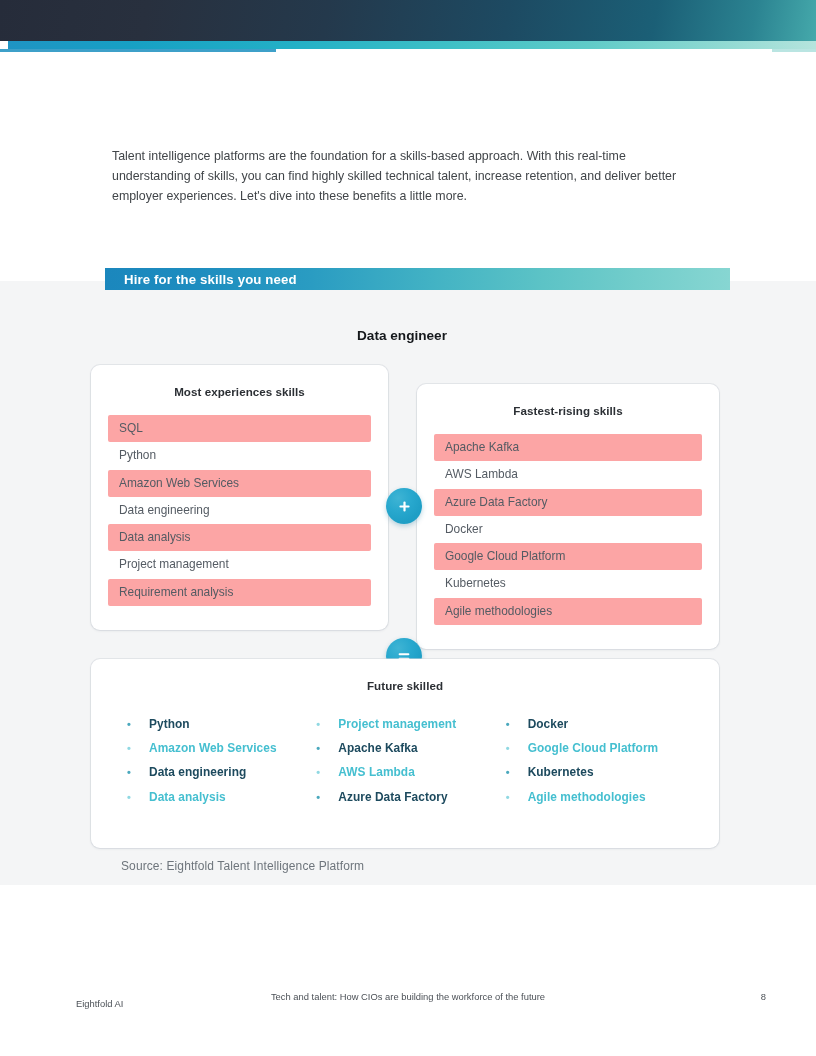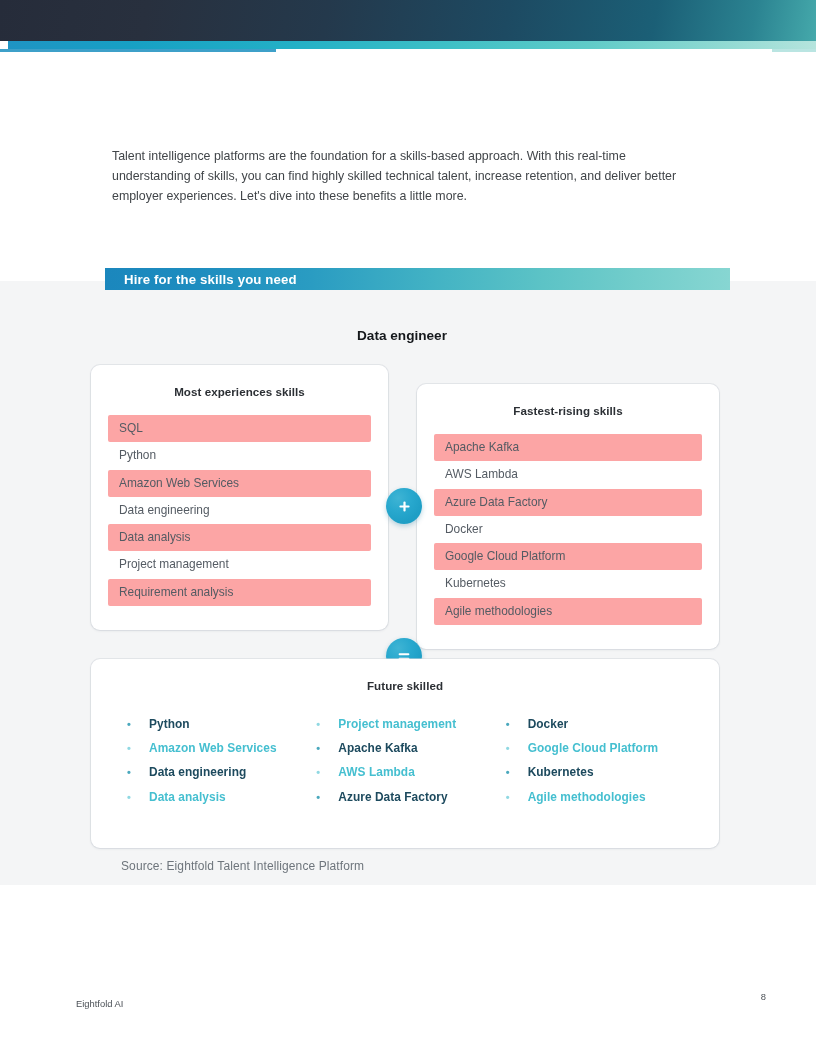--- a/index.html
+++ b/index.html
@@ -349,14 +349,15 @@
       </ul>
     </div>
 
   </div>
 </div>
 
 <div class="source-note">Source: Eightfold Talent Intelligence Platform</div>
 
 <div class="footer">
   <div class="f-left">Eightfold AI</div>
+  <div class="f-center">Tech and talent: How CIOs are building the workforce of the future</div>
   <div class="f-right">8</div>
 </div>
 
 </body></html>

